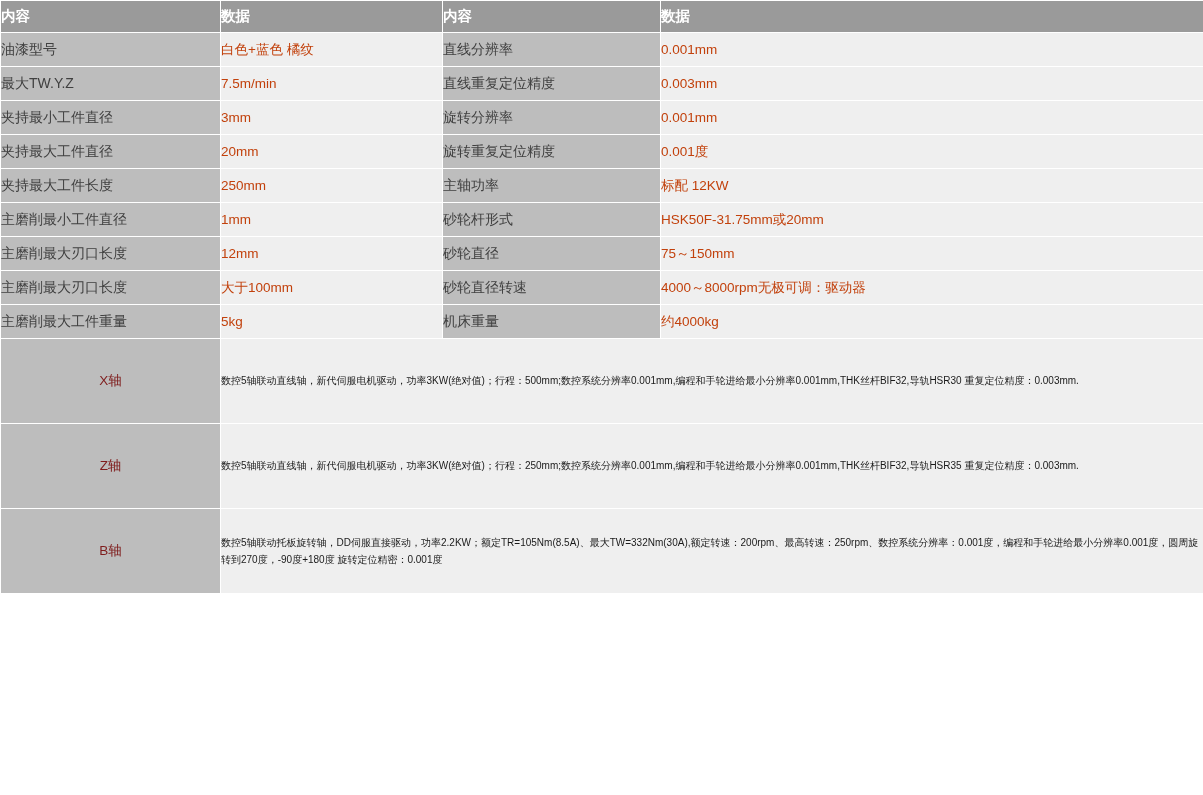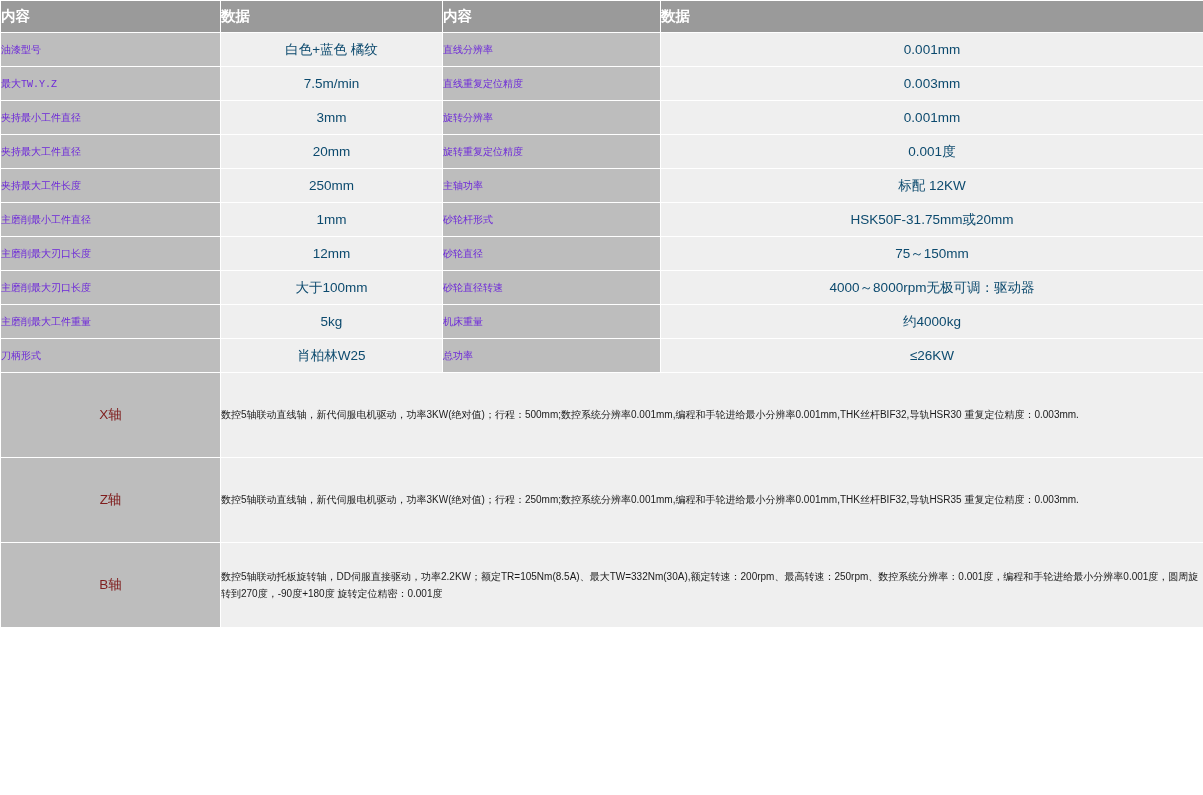--- a/index.html
+++ b/index.html
@@ -28,33 +28,32 @@
     color: #ffffff;
     font-weight: bold;
     font-size: 14.5px;
     height: 31px;
     padding: 0 14px;
     text-align: left;
     margin-left: 32px;
   }
   .label-cell {
     background: #bdbdbd;
-    color: #6d28d9;
+    color: #404040;
     height: 33px;
     padding: 0 14px;
     text-align: left;
-    font-size: 10px;
-    font-family: Liberation Mono, monospace;
+    font-size: 14px;
   }
   .value-cell {
     background: #efefef;
-    color: #0c4a6e;
+    color: #c2410c;
     height: 33px;
     padding: 0 12px;
-    text-align: center;
+    text-align: left;
     font-size: 13.5px;
   }
   .axis-label-cell {
     background: #bdbdbd;
     color: #7f1d1d;
     text-align: center;
     vertical-align: middle;
     font-size: 13.5px;
     padding: 6px 8px;
   }
@@ -137,26 +136,20 @@
       <td class="value-cell">大于100mm</td>
       <td class="label-cell">砂轮直径转速</td>
       <td class="value-cell">4000～8000rpm无极可调：驱动器</td>
     </tr>
     <tr>
       <td class="label-cell">主磨削最大工件重量</td>
       <td class="value-cell">5kg</td>
       <td class="label-cell">机床重量</td>
       <td class="value-cell">约4000kg</td>
     </tr>
-    <tr>
-      <td class="label-cell">刀柄形式</td>
-      <td class="value-cell">肖柏林W25</td>
-      <td class="label-cell">总功率</td>
-      <td class="value-cell">≤26KW</td>
-    </tr>
 
     <tr>
       <td class="axis-label-cell" style="height:84px;">X轴</td>
       <td class="axis-desc-cell" colspan="3">数控5轴联动直线轴，新代伺服电机驱动，功率3KW(绝对值)；行程：500mm;数控系统分辨率0.001mm,编程和手轮进给最小分辨率0.001mm,THK丝杆BIF32,导轨HSR30 重复定位精度：0.003mm.</td>
     </tr>
     <tr>
       <td class="axis-label-cell" style="height:84px;margin-top:11px;">Z轴</td>
       <td class="axis-desc-cell" colspan="3">数控5轴联动直线轴，新代伺服电机驱动，功率3KW(绝对值)；行程：250mm;数控系统分辨率0.001mm,编程和手轮进给最小分辨率0.001mm,THK丝杆BIF32,导轨HSR35 重复定位精度：0.003mm.</td>
     </tr>
     <tr>

